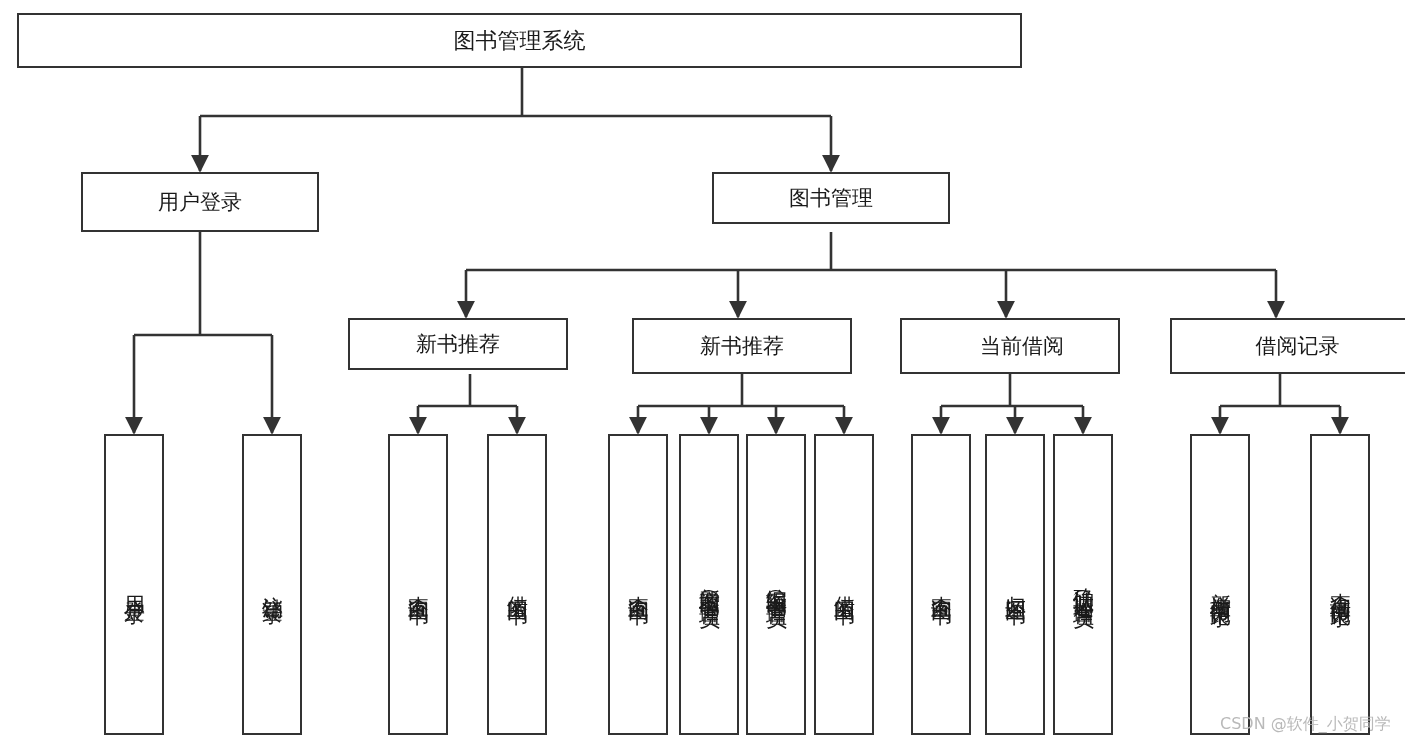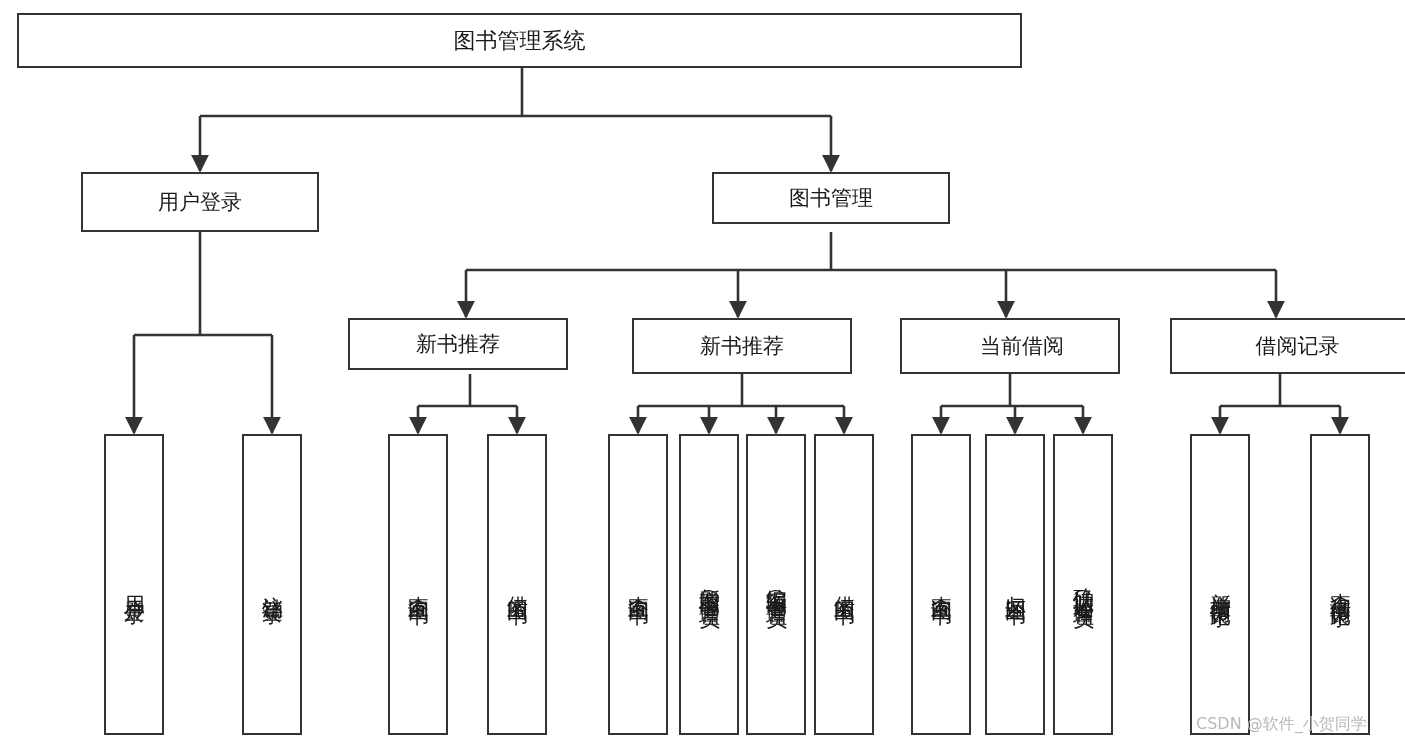--- a/index.html
+++ b/index.html
@@ -57,20 +57,21 @@
     font-size: 21px;
     letter-spacing: 3px;
     line-height: 1;
   }
   .watermark {
     position: absolute;
     color: #b9b9b9;
     font-size: 16px;
     white-space: nowrap;
     font-family: "DejaVu Sans", "Liberation Sans", sans-serif;
+    margin-left: 24px;
   }
 </style>
 </head>
 <body>
 
 <div id="canvas">
 
   <svg class="wires" viewBox="0 0 1405 747" xmlns="http://www.w3.org/2000/svg">
     <defs>
       <marker id="arrow" viewBox="0 0 10 10" refX="9" refY="5" markerWidth="7" markerHeight="7" orient="auto-start-reverse">

